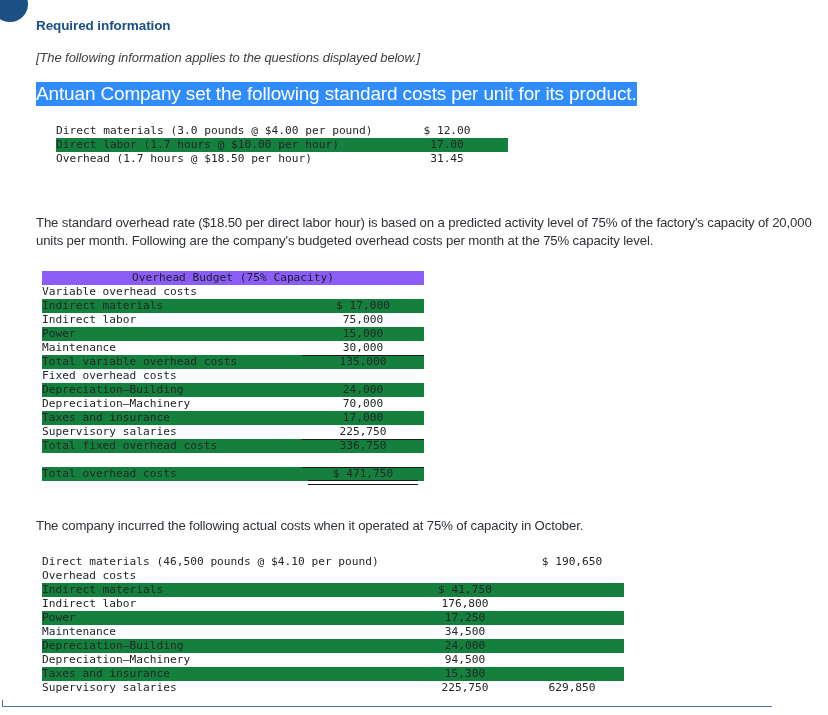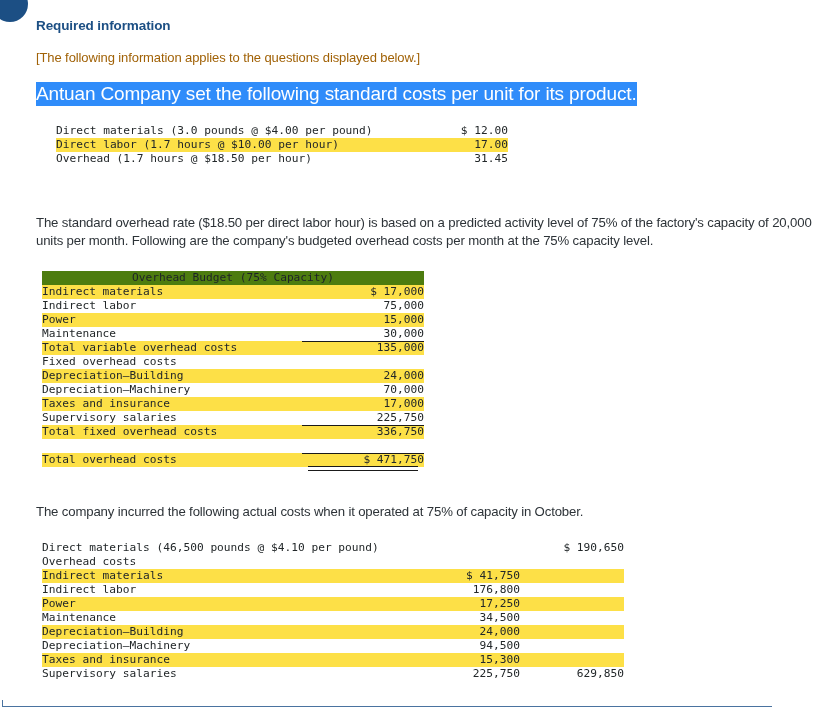--- a/index.html
+++ b/index.html
@@ -43,21 +43,22 @@
     font-weight: bold;
     color: #1c4f84;
     letter-spacing: -0.1px;
     margin: 0;
     padding-top: 18px;
     line-height: 16px;
   }
 
   #applies-note {
     font-size: 13px;
-    color: #a16207;
+    font-style: italic;
+    color: #404040;
     margin: 0;
     padding-top: 16px;
     line-height: 16px;
     letter-spacing: -0.1px;
   }
 
   #selected-sentence-wrap {
     padding-top: 18px;
   }
   #selected-sentence {
@@ -101,27 +102,27 @@
     padding: 0;
     height: 14px;
     line-height: 14px;
     vertical-align: middle;
     white-space: pre;
   }
   .lbl {
     padding-left: 6px;
   }
   .num {
-    text-align: right;
+    text-align: center;
     padding-right: 6px;
   }
-  .stripe { background: #fde047; padding-left: 32px; }
+  .stripe { background: #15803d; padding-left: 32px; }
   .plain  { background: #ffffff; }
   .hdr {
-    background: #4d7c0f;
+    background: #8b5cf6;
     text-align: center;
     height: 15px;
     line-height: 15px;
     color: #1d2227;
     margin-top: 28px;
   }
   .ind1 { padding-left: 12px; }
 
   .rule-top    { box-shadow: inset 0 1px 0 0 #1a1a1a; }
   .dbl-bottom  { position: relative; }
@@ -216,20 +217,24 @@
 
     <table id="overhead-budget-table" class="acct">
       <colgroup>
           <col class="c-lbl">
           <col class="c-num">
         </colgroup>
       <tbody>
         <tr>
           <td class="hdr" colspan="2">Overhead Budget (75% Capacity)</td>
         </tr>
+        <tr class="plain">
+          <td class="lbl">Variable overhead costs</td>
+          <td class="num"></td>
+        </tr>
         <tr class="stripe">
           <td class="lbl ind1">Indirect materials</td>
           <td class="num">$ 17,000</td>
         </tr>
         <tr class="plain">
           <td class="lbl ind1">Indirect labor</td>
           <td class="num">75,000</td>
         </tr>
         <tr class="stripe">
           <td class="lbl ind1">Power</td>

